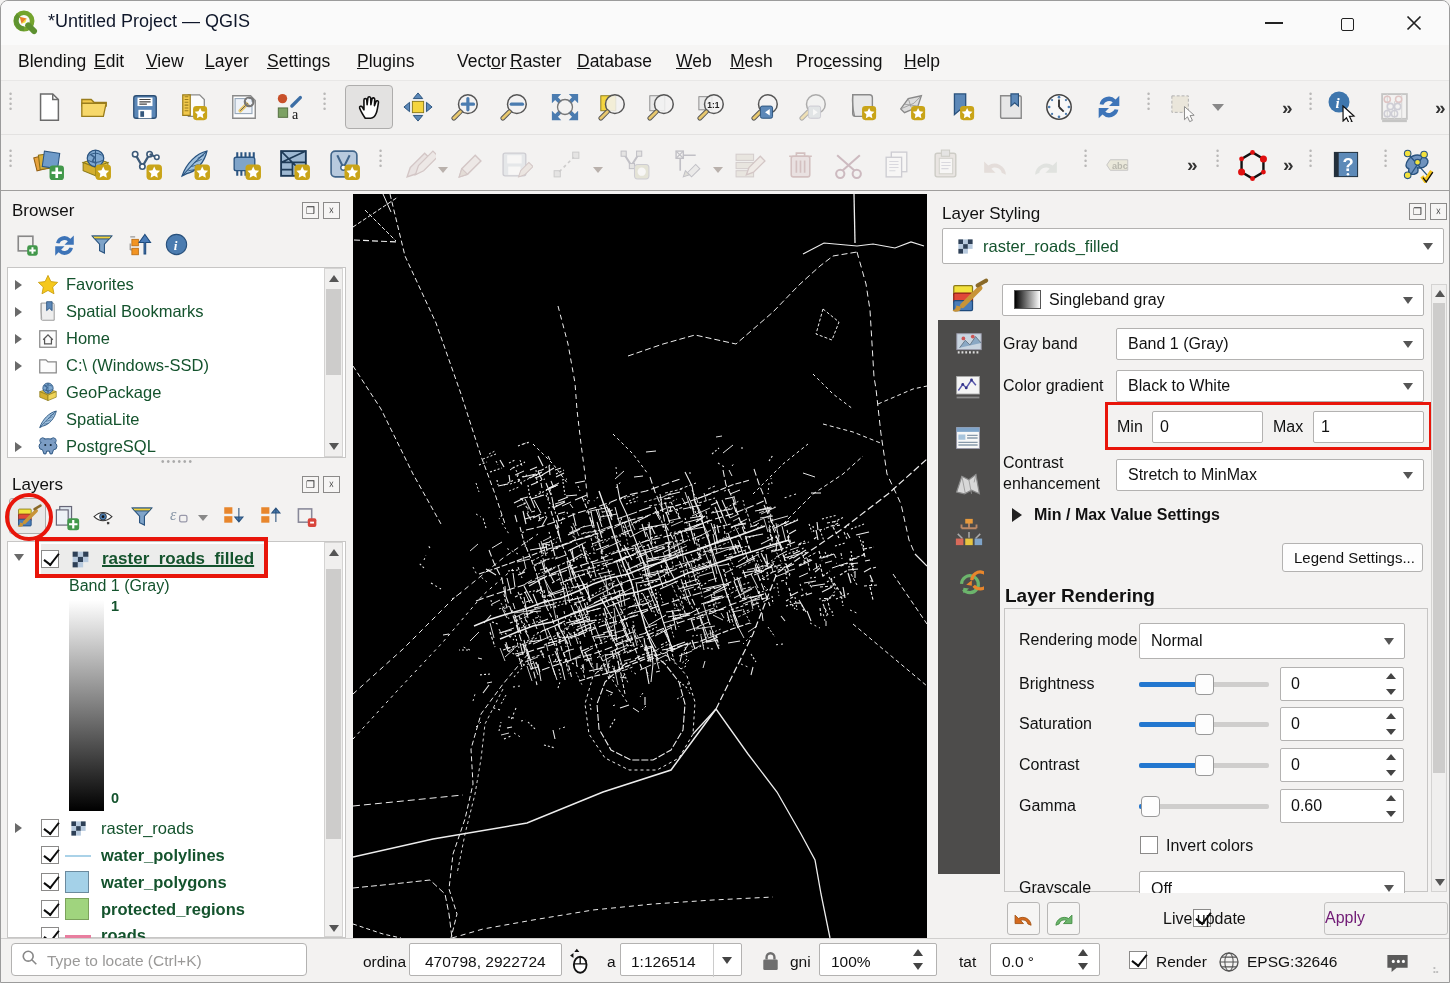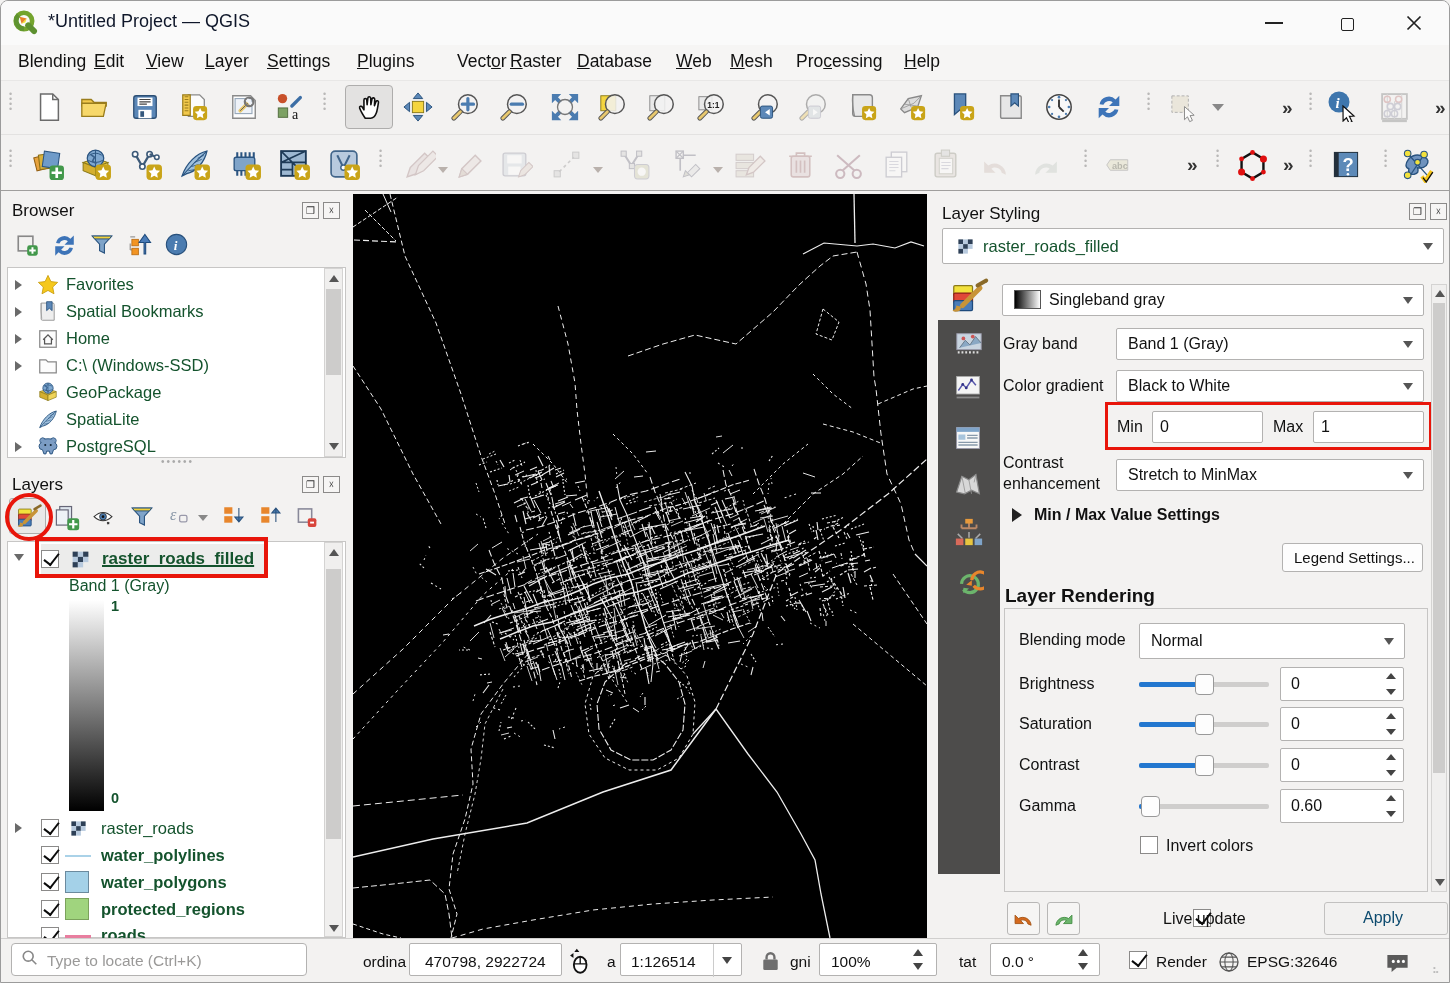--- a/index.html
+++ b/index.html
@@ -1964,21 +1964,21 @@
     <div class="combo" style="left:1115px;top:458px;width:308px;height:32px">
       <span class="cv"></span>
     </div>
     <div class="lbl" style="left:1127px;top:465px">Stretch to MinMax</div>
     <div class="abs" style="left:1011px;top:507px;width:0;height:0;border-left:10px solid #222;border-top:7px solid transparent;border-bottom:7px solid transparent"></div>
     <div class="lbl" style="left:1033px;top:505px;font-weight:bold">Min / Max Value Settings</div>
     <div class="abs" style="left:1281px;top:542px;width:141px;height:29px;background:#fdfdfd;border:1px solid #b3b2b1;border-radius:3px"></div>
     <div class="lbl" style="left:1293px;top:548px;font-size:15px">Legend Settings...</div>
     <div class="lbl" style="left:1004px;top:584px;font-weight:bold;font-size:19px">Layer Rendering</div>
     <div class="abs" style="left:1003px;top:607px;width:424px;height:284px;border:1px solid #c6c5c4"></div>
-    <div class="lbl" style="left:1018px;top:630px">Blending mode</div>
+    <div class="lbl" style="left:1018px;top:630px">Rendering mode</div>
     <div class="combo" style="left:1138px;top:622px;width:266px;height:36px">
       <span class="cv"></span>
     </div>
     <div class="lbl" style="left:1150px;top:631px">Normal</div>
     <div class="lbl" style="left:1018px;top:674px">Brightness</div>
     <div class="slider" style="left:1138px;top:681px;width:130px">
       <div class="fill" style="width:65px"></div>
       <div class="hdl" style="left:56px"></div>
     </div>
     <div class="spin" style="left:1279px;top:666px;width:124px;height:34px">
@@ -2011,32 +2011,39 @@
       <div class="fill" style="width:11px"></div>
       <div class="hdl" style="left:2px"></div>
     </div>
     <div class="spin" style="left:1279px;top:788px;width:124px;height:34px">
       <span class="up"></span>
       <span class="dn"></span>
     </div>
     <div class="lbl" style="left:1290px;top:796px">0.60</div>
     <div class="abs" style="left:1139px;top:835px;width:18px;height:18px;background:#fff;border:1px solid #8b8a89"></div>
     <div class="lbl" style="left:1165px;top:836px">Invert colors</div>
+    <div class="abs" style="left:999px;top:868px;width:429px;height:24px;overflow:hidden">
+      <div class="lbl" style="left:19px;top:10px">Grayscale</div>
+      <div class="combo" style="left:139px;top:2px;width:266px;height:36px">
+        <span class="cv" style="top:16px"></span>
+      </div>
+      <div class="lbl" style="left:151px;top:11px">Off</div>
+    </div>
     <div class="abs" style="left:1006px;top:901px;width:33px;height:33px;background:#f6f5f4;border:1px solid #b8b7b6;border-radius:3px"></div>
     <svg class="ico" style="left:1009px;top:904px" width="27" height="27" viewBox="0 0 32 32">
       <path d="M25 24 a10 10 0 0 0 -15 -8 l-4 -4 v10 h10 l-3.6 -3.6 a6 6 0 0 1 8.8 4z" fill="#d4691e" stroke="#a04f10" stroke-width="1"></path>
     </svg>
     <div class="abs" style="left:1046px;top:901px;width:33px;height:33px;background:#f6f5f4;border:1px solid #b8b7b6;border-radius:3px"></div>
     <svg class="ico" style="left:1049px;top:904px" width="27" height="27" viewBox="0 0 32 32">
       <path d="M7 24 a10 10 0 0 1 15 -8 l4 -4 v10 h-10 l3.6 -3.6 a6 6 0 0 0 -8.8 4z" fill="#6cb56c" stroke="#3f8a3f" stroke-width="1"></path>
     </svg>
     <div class="cb" style="left:1192px;top:908px"></div>
     <div class="lbl" style="left:1162px;top:909px">Live update</div>
     <div class="abs" style="left:1323px;top:901px;width:124px;height:33px;background:#f2f1f0;border:1px solid #c2c1c0;border-radius:3px"></div>
-    <div class="lbl" style="left:1362px;top:908px;color:#0c4a6e">Apply</div>
+    <div class="lbl" style="left:1324px;top:908px;color:#701a75">Apply</div>
     <div class="sb" style="left:1430px;top:283px;width:16px;height:608px">
       <div class="au" style="top:5px;left:3px"></div>
       <div class="th" style="top:18px;height:470px"></div>
       <div class="ad" style="bottom:5px;left:3px"></div>
     </div>
     <div class="statusbar"></div>
     <div class="sbox" style="left:10px;width:296px;border-radius:4px"></div>
     <svg class="ico" style="left:20px;top:948px" width="18" height="18" viewBox="0 0 20 20">
       <circle cx="8" cy="8" r="5.5" fill="none" stroke="#888" stroke-width="1.8"></circle>
       <path d="M12 12 l5 5" stroke="#888" stroke-width="1.8"></path>

